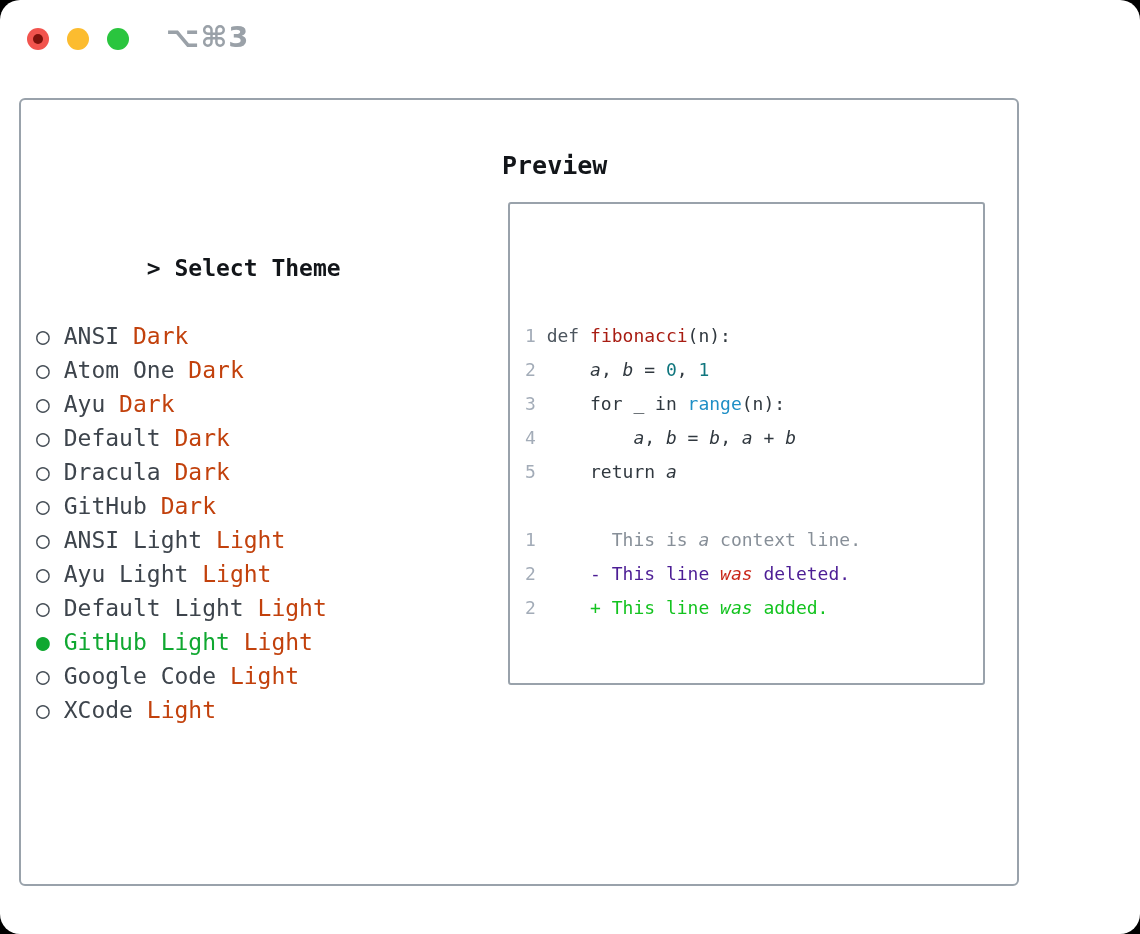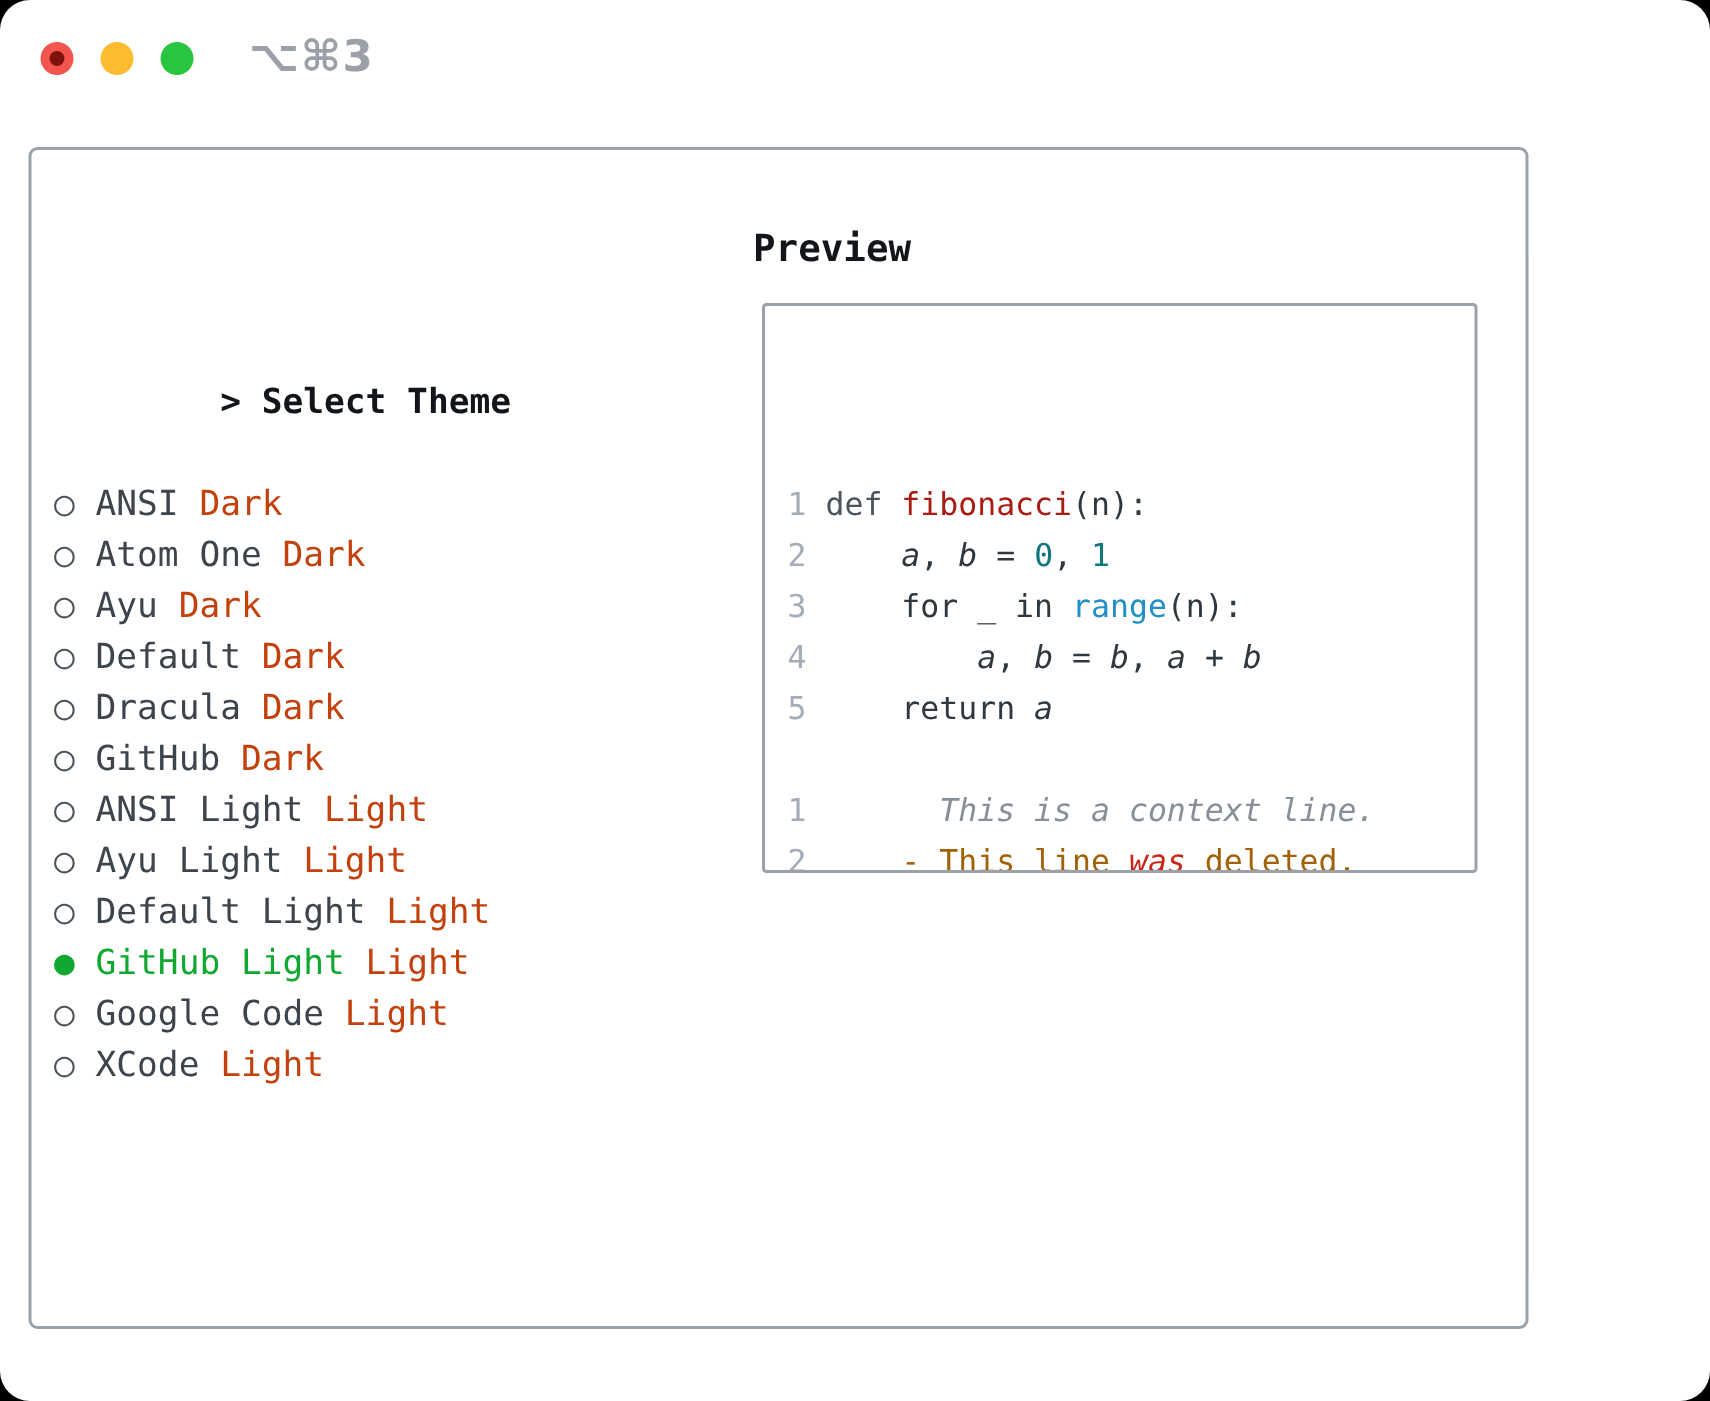--- a/index.html
+++ b/index.html
@@ -41,36 +41,36 @@
   .row .variant{color:#c2410c;}
   .row.header-row .bullet,
   .row.header-row .label{font-weight:bold;color:#121519;}
   .spacer-line{height:34px;}
   
   .preview-title{
     position:absolute;left:481px;top:49px;height:34px;line-height:34px;
     font-size:25px;font-weight:bold;color:#121519;white-space:pre;
   }
   .preview-box{
-    position:absolute;left:487px;top:102px;width:477px;height:380px;
+    position:absolute;left:487px;top:102px;width:477px;height:483px;
     border:2px solid #99a2ab;border-radius:3px;box-sizing:border-box;
     padding:47px 0 0 15px;background:#fff;
-    font-size:21px;line-height:34px;white-space:pre;overflow:hidden;
+    font-size:18px;line-height:34px;white-space:pre;overflow:hidden;
   }
   .code-line{height:34px;}
   .ln{color:#a3acb8;}
   .seg-plain{color:#30383f;}
   .seg-kw{color:#4c555e;}
   .seg-fn{color:#a81c12;}
   .seg-num{color:#10767e;}
   .seg-call{color:#1f8fc6;}
   .seg-var{color:#30383f;font-style:italic;}
-  .seg-ctx{color:#878f98;font-style:italic;}
+  .seg-ctx{color:#878f98;}
   .seg-ctx-i{color:#878f98;font-style:italic;}
-  .seg-del{color:#a16207;}
+  .seg-del{color:#4c1d95;}
   .seg-del-i{color:#c9271a;font-style:italic;}
   .seg-add{color:#13c31f;}
   .seg-add-i{color:#13c31f;font-style:italic;}
 </style>
 </head>
 <body>
 
 <div class="window">
 
   <div class="titlebar">

